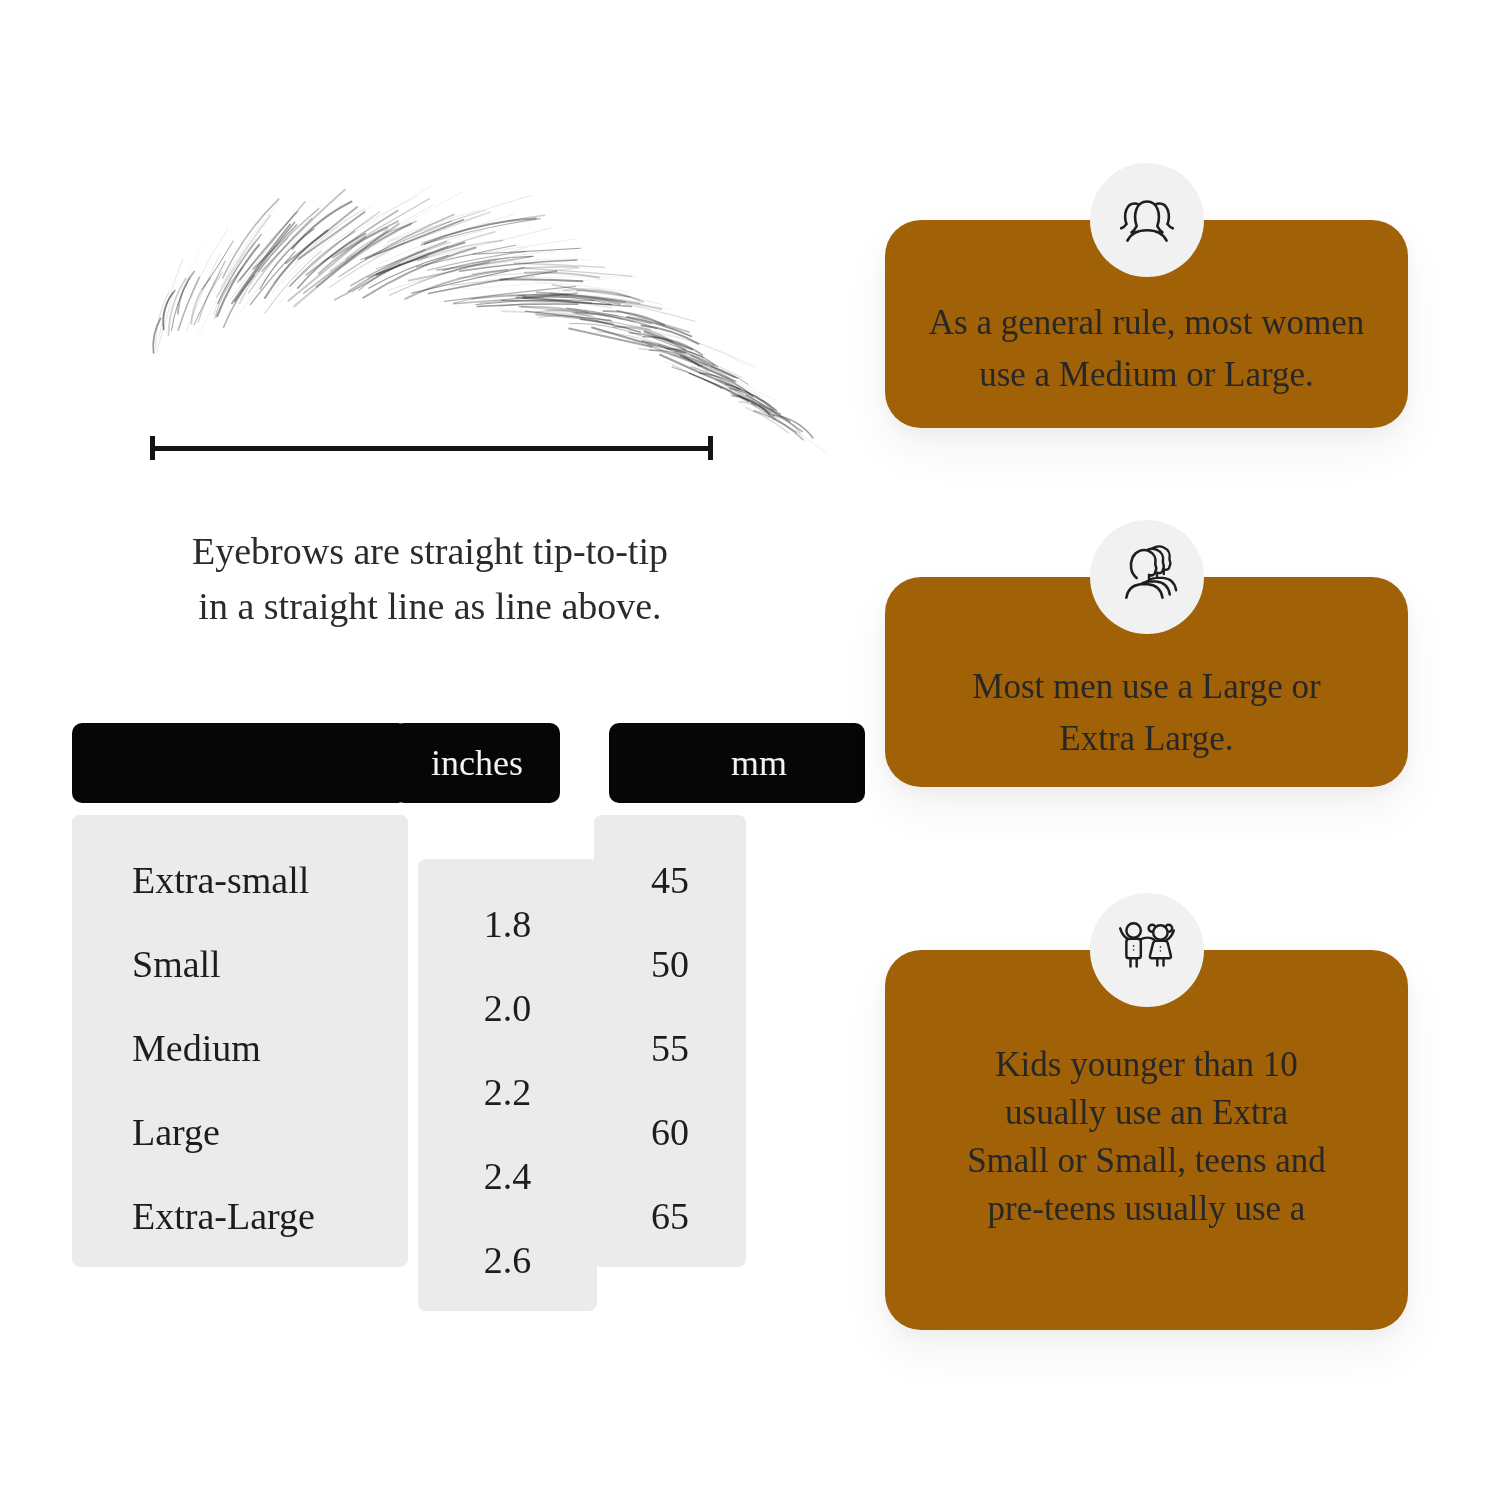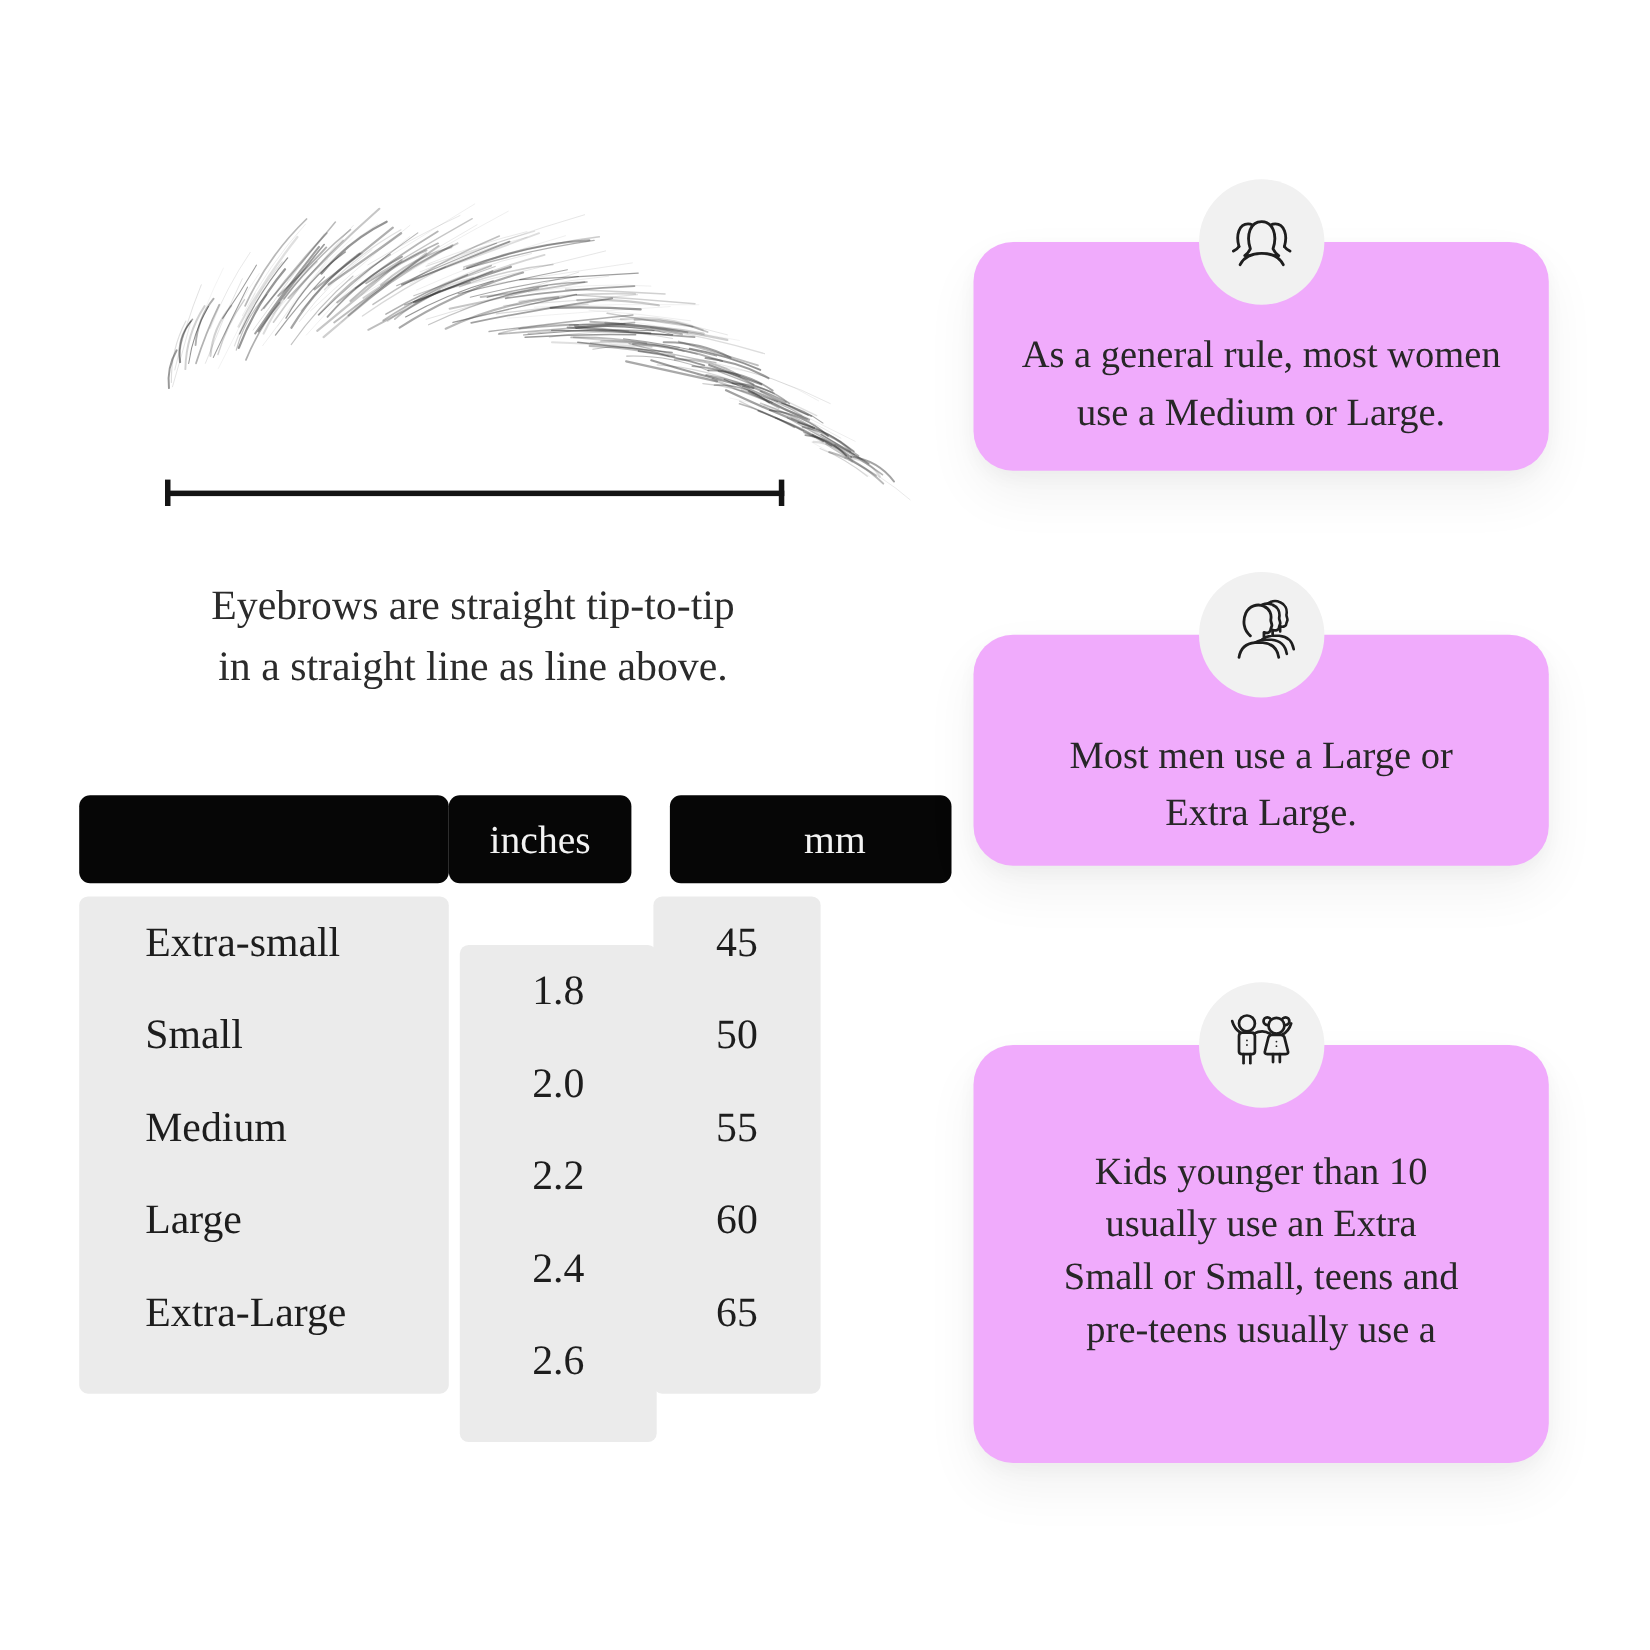--- a/index.html
+++ b/index.html
@@ -23,39 +23,39 @@
     position:absolute;left:90px;top:524px;width:680px;
     text-align:center;font-size:38px;line-height:55px;color:#2b2b2b;
   }
 
   
   .th{
     position:absolute;top:723px;height:80px;background:#060606;border-radius:10px;
     color:#f3f3f3;font-size:36px;display:flex;align-items:center;justify-content:center;
   }
   .th-size{left:72px;width:336px;}
-  .th-inches{left:408px;width:166px;}
+  .th-inches{left:394px;width:166px;}
   .th-mm{left:609px;width:212px;padding-left:44px;}
 
   .tcol{
     position:absolute;top:815px;height:452px;background:#ebebeb;border-radius:8px;
-    box-sizing:border-box;text-align:right;
+    box-sizing:border-box;padding-top:23px;text-align:right;
   }
   .tcol-size{left:72px;width:336px;}
   .tcol-inches{left:418px;width:179px;margin-top:44px;}
   .tcol-mm{left:594px;width:152px;}
   .tcol .cell{
     height:84px;display:flex;align-items:center;font-size:38px;color:#1d1d1d;
   }
   .tcol-size .cell{padding-left:60px;}
   .tcol-inches .cell,.tcol-mm .cell{justify-content:center;}
 
   
   .card{
-    position:absolute;left:885px;width:523px;background:#f0abfc;border-radius:36px;
+    position:absolute;left:885px;width:523px;background:#a16207;border-radius:36px;
     box-shadow:0 22px 48px rgba(0,0,0,0.055),0 6px 16px rgba(0,0,0,0.035);
   }
   .card-1{top:220px;height:208px;}
   .card-2{top:577px;height:210px;}
   .card-3{top:950px;height:380px;}
 
   .icon-circle{
     position:absolute;top:-57px;left:50%;transform:translateX(-50%);
     width:114px;height:114px;border-radius:50%;background:#f1f1f1;
     display:flex;align-items:center;justify-content:center;

